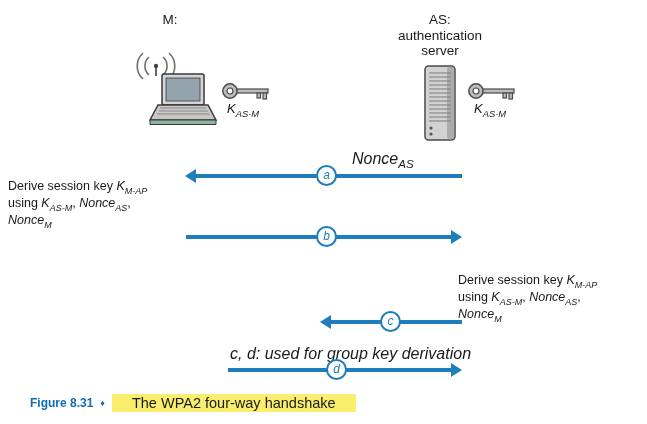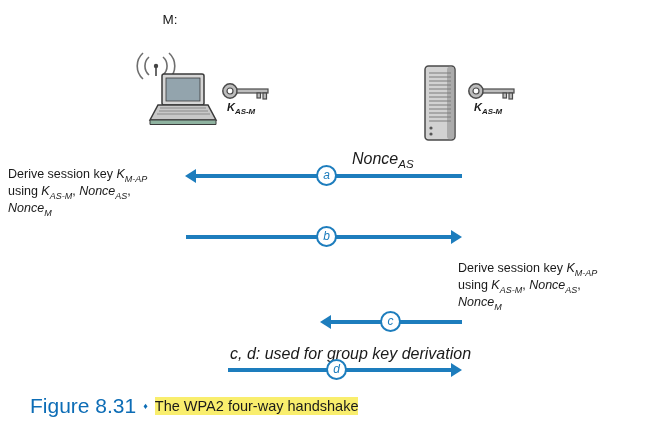--- a/index.html
+++ b/index.html
@@ -13,25 +13,25 @@
 
   .title { position:absolute; text-align:center; font-size:13.5px; line-height:15.5px; }
   .mobile-title { left:103px; top:12px; width:134px; }
   .as-title    { left:377px; top:12px; width:126px; }
 
   .icon { position:absolute; }
   .laptop-pos { left:136px; top:50px; }
   .key-m-pos  { left:221px; top:80px; }
   .server-pos { left:420px; top:64px; }
   .key-s-pos  { left:467px; top:80px; }
-  .key-label  { position:absolute; font-size:11px;font-weight:bold; }
+  .key-label  { position:absolute; font-size:13px; }
   .key-label-m { left:227px; top:101px; }
   .key-label-s { left:474px; top:101px; }
 
-  .annot { position:absolute; font-size:12.5px; line-height:17px; }
+  .annot { position:absolute; font-size:12.5px; line-height:17px;margin-top:12px; }
   .annot-left  { left:8px;   top:166px; width:182px; }
   .annot-right { left:458px; top:260px; width:186px; }
 
   .arrow { position:absolute; height:4px; background:var(--arrow,#1d7dbd); }
   .arrow-a { left:196px; top:174px; width:266px; }
   .arrow-b { left:186px; top:235px; width:265px; }
   .arrow-c { left:331px; top:320px; width:131px; }
   .arrow-d { left:228px; top:368px; width:223px; }
   .head { position:absolute; width:0; height:0;
           border-top:7px solid transparent; border-bottom:7px solid transparent; }
@@ -46,34 +46,39 @@
   .badge-b { left:316px; top:226px; }
   .badge-c { left:380px; top:311px; }
   .badge-d { left:326px; top:359px; }
 
   .msg-label { position:absolute; font-size:16px; }
   .label-a { left:352px; top:150px; }
   .label-b { left:150px; top:250px; width:312px; text-align:center; }
   .group-note { left:230px; top:345px; }
 
   .caption { position:absolute; left:30px; top:394px; display:flex; align-items:center; gap:7px; }
-  .fig-label { font-weight:normal; font-size:21px; color:var(--caption,#0d6db6); }
+  .fig-label { font-weight:bold; font-size:12px; color:var(--caption,#0d6db6); }
   .fig-diamond { font-size:9px; color:var(--caption,#0d6db6); }
   .fig-title { font-size:14.5px; color:var(--ink,#1a1a1a);
-               background:var(--highlight,#f9ee6d); padding:1px 0; }
+               background:var(--highlight,#f9ee6d); padding:1px 20px; }
 </style>
 </head>
 <body>
 
 <div class="canvas">
 
   <div class="title mobile-title">
     <div>M:</div>
   </div>
 
+  <div class="title as-title">
+    <div>AS:</div>
+    <div>authentication</div>
+    <div>server</div>
+  </div>
 
   <svg class="icon laptop-pos" width="82" height="90" viewBox="0 0 82 90">
     <g stroke="#6e6e6e" stroke-width="1.6" fill="none">
       <path d="M13,7 A12,12 0 0,0 13,25"></path>
       <path d="M7,3 A17.5,17.5 0 0,0 7,29"></path>
       <path d="M27,7 A12,12 0 0,1 27,25"></path>
       <path d="M33,3 A17.5,17.5 0 0,1 33,29"></path>
     </g>
     <circle cx="20" cy="16" r="2.2" fill="#444"></circle>
     <line x1="20" y1="18" x2="20" y2="26" stroke="#444" stroke-width="1.6"></line>

